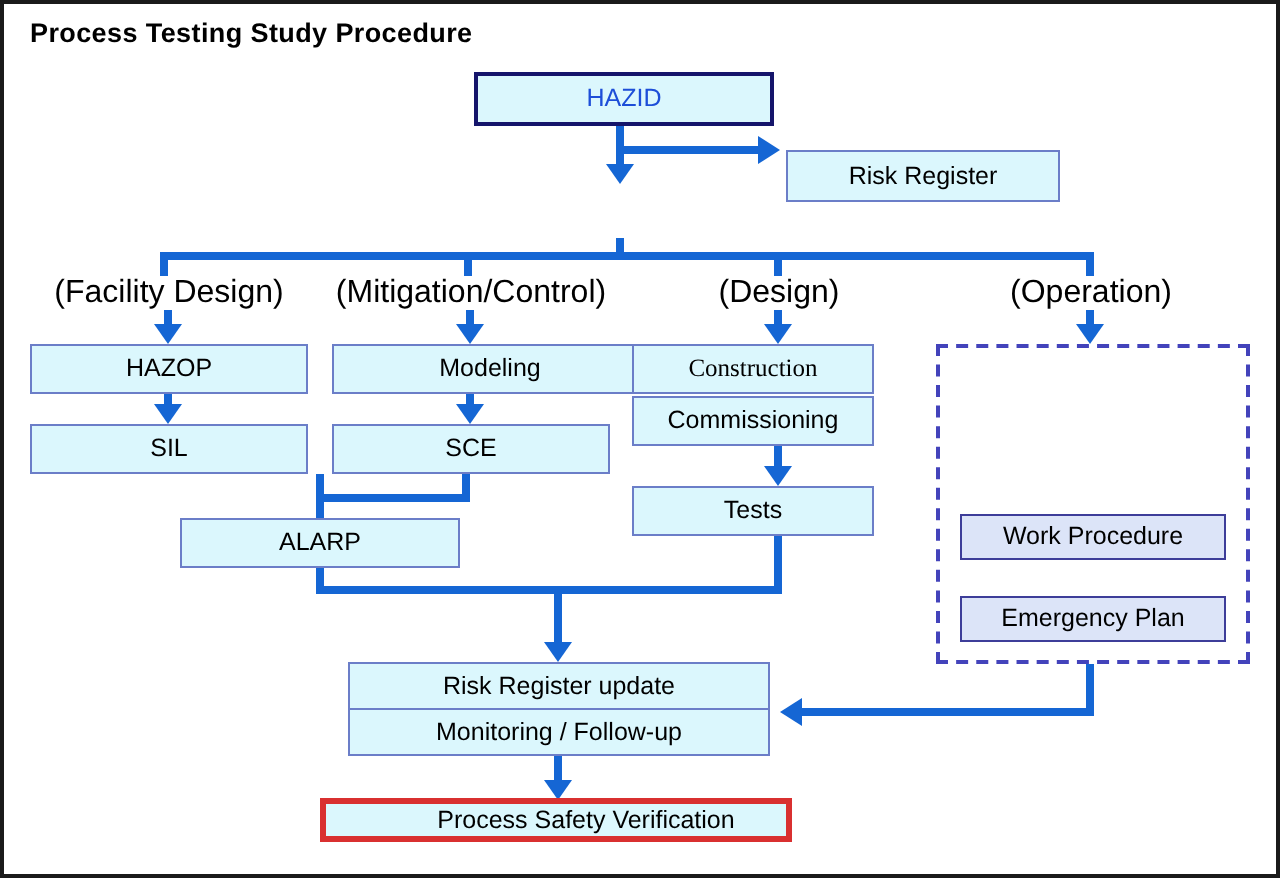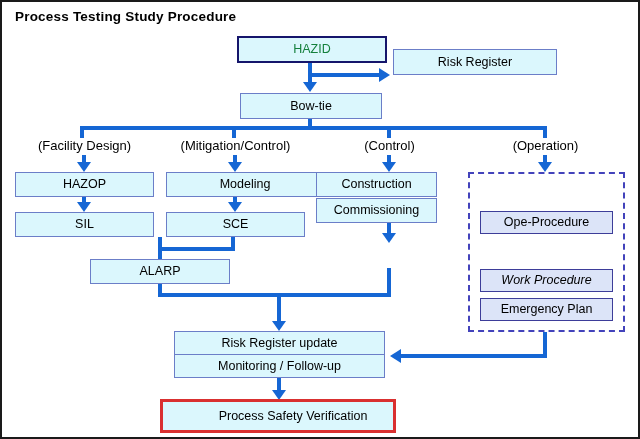--- a/index.html
+++ b/index.html
@@ -8,61 +8,60 @@
     background:#fff;border:2px solid #1a1a1a;overflow:hidden;
   }
   .title{
     position:absolute;left:13px;top:7px;font-size:13.5px;font-weight:bold;color:#000;
     letter-spacing:.2px;
   }
   .box{
     position:absolute;box-sizing:border-box;display:flex;align-items:center;justify-content:center;
     background:var(--cyan);border:1.5px solid #6b7ec8;color:#000;font-size:12.5px;line-height:1;
   }
-  .box.hazid{border:2px solid var(--hazidb);color:#15803d;}
+  .box.hazid{border:2px solid var(--hazidb);color:#1d4ed8;}
   .box.peri{background:var(--lav);border:1.5px solid #3d3d99;}
   .box.psv{border:3px solid var(--red);}
   .group{
     position:absolute;box-sizing:border-box;border:2px dashed var(--dash);background:transparent;
   }
   .blabel{
-    position:absolute;font-size:13px;color:#000;text-align:center;line-height:1;
+    position:absolute;font-size:16px;color:#000;text-align:center;line-height:1;
   }
   .cv,.ch{position:absolute;background:var(--blue);}
   .arr{position:absolute;width:0;height:0;}
   .arr.down{border-left:7px solid transparent;border-right:7px solid transparent;border-top:10px solid var(--blue);}
   .arr.right{border-top:7px solid transparent;border-bottom:7px solid transparent;border-left:11px solid var(--blue);}
   .arr.left{border-top:7px solid transparent;border-bottom:7px solid transparent;border-right:11px solid var(--blue);}
 </style>
 </head>
 <body>
 
 <div id="canvas">
 
   <div class="title">Process Testing Study Procedure</div>
 
   <div class="box hazid" style="left:235px;top:34px;width:150px;height:27px;">HAZID</div>
-  <div class="box" style="left:391px;top:47px;width:164px;height:26px;">Risk Register</div>
-  <div class="box" style="left:238px;top:91px;width:142px;height:26px;">Bow-tie</div>
+  <div class="box" style="left:391px;top:73px;width:137px;height:26px;">Risk Register</div>
 
   <div class="cv" style="left:306px;top:61px;width:4px;height:20px;"></div>
   <div class="arr down" style="left:301px;top:80px;"></div>
   <div class="ch" style="left:306px;top:71px;width:72px;height:4px;"></div>
   <div class="arr right" style="left:377px;top:66px;"></div>
 
   <div class="cv" style="left:306px;top:117px;width:4px;height:8px;"></div>
   <div class="ch" style="left:78px;top:124px;width:467px;height:4px;"></div>
   <div class="cv" style="left:78px;top:124px;width:4px;height:12px;"></div>
   <div class="cv" style="left:230px;top:124px;width:4px;height:12px;"></div>
   <div class="cv" style="left:385px;top:124px;width:4px;height:12px;"></div>
   <div class="cv" style="left:541px;top:124px;width:4px;height:12px;"></div>
 
   <div class="blabel" style="left:12px;top:137px;width:141px;">(Facility Design)</div>
   <div class="blabel" style="left:163px;top:137px;width:141px;">(Mitigation/Control)</div>
-  <div class="blabel" style="left:317px;top:137px;width:141px;">(Control)</div>
+  <div class="blabel" style="left:317px;top:137px;width:141px;">(Design)</div>
   <div class="blabel" style="left:473px;top:137px;width:141px;">(Operation)</div>
 
   <div class="cv" style="left:80px;top:153px;width:4px;height:8px;"></div>
   <div class="arr down" style="left:75px;top:160px;"></div>
   <div class="cv" style="left:231px;top:153px;width:4px;height:8px;"></div>
   <div class="arr down" style="left:226px;top:160px;"></div>
   <div class="cv" style="left:385px;top:153px;width:4px;height:8px;"></div>
   <div class="arr down" style="left:380px;top:160px;"></div>
   <div class="cv" style="left:541px;top:153px;width:4px;height:8px;"></div>
   <div class="arr down" style="left:536px;top:160px;"></div>
@@ -76,40 +75,40 @@
   <div class="cv" style="left:231px;top:195px;width:4px;height:7px;"></div>
   <div class="arr down" style="left:226px;top:200px;"></div>
   <div class="box" style="left:164px;top:210px;width:139px;height:25px;">SCE</div>
 
   <div class="cv" style="left:156px;top:235px;width:4px;height:12px;"></div>
   <div class="ch" style="left:156px;top:245px;width:77px;height:4px;"></div>
   <div class="cv" style="left:229px;top:235px;width:4px;height:14px;"></div>
   <div class="cv" style="left:156px;top:245px;width:4px;height:12px;"></div>
   <div class="box" style="left:88px;top:257px;width:140px;height:25px;">ALARP</div>
 
-  <div class="box" style="left:314px;top:170px;width:121px;height:25px;">Construction</div>
+  <div class="box" style="left:314px;top:170px;width:121px;height:25px;font-family:Liberation Serif, serif;">Construction</div>
   <div class="box" style="left:314px;top:196px;width:121px;height:25px;">Commissioning</div>
   <div class="cv" style="left:385px;top:221px;width:4px;height:11px;"></div>
   <div class="arr down" style="left:380px;top:231px;"></div>
+  <div class="box" style="left:314px;top:241px;width:121px;height:25px;">Tests</div>
 
   <div class="group" style="left:466px;top:170px;width:157px;height:160px;"></div>
-  <div class="box peri" style="left:478px;top:209px;width:133px;height:23px;">Ope-Procedure</div>
-  <div class="box peri" style="left:478px;top:267px;width:133px;height:23px;font-style:italic;">Work Procedure</div>
+  <div class="box peri" style="left:478px;top:255px;width:133px;height:23px;">Work Procedure</div>
   <div class="box peri" style="left:478px;top:296px;width:133px;height:23px;">Emergency Plan</div>
 
   <div class="cv" style="left:156px;top:282px;width:4px;height:13px;"></div>
   <div class="cv" style="left:385px;top:266px;width:4px;height:29px;"></div>
   <div class="ch" style="left:156px;top:291px;width:233px;height:4px;"></div>
   <div class="cv" style="left:275px;top:291px;width:4px;height:29px;"></div>
   <div class="arr down" style="left:270px;top:319px;"></div>
 
   <div class="box" style="left:172px;top:352px;width:211px;height:24px;">Monitoring / Follow-up</div>
   <div class="box" style="left:172px;top:329px;width:211px;height:24px;">Risk Register update</div>
 
   <div class="cv" style="left:541px;top:330px;width:4px;height:26px;"></div>
   <div class="ch" style="left:399px;top:352px;width:146px;height:4px;"></div>
   <div class="arr left" style="left:388px;top:347px;"></div>
 
   <div class="cv" style="left:275px;top:376px;width:4px;height:13px;"></div>
   <div class="arr down" style="left:270px;top:388px;"></div>
-  <div class="box psv" style="left:158px;top:397px;width:236px;height:34px;padding-left:30px;">Process Safety Verification</div>
+  <div class="box psv" style="left:158px;top:397px;width:236px;height:22px;padding-left:30px;">Process Safety Verification</div>
 
 </div>
 
 </body></html>

